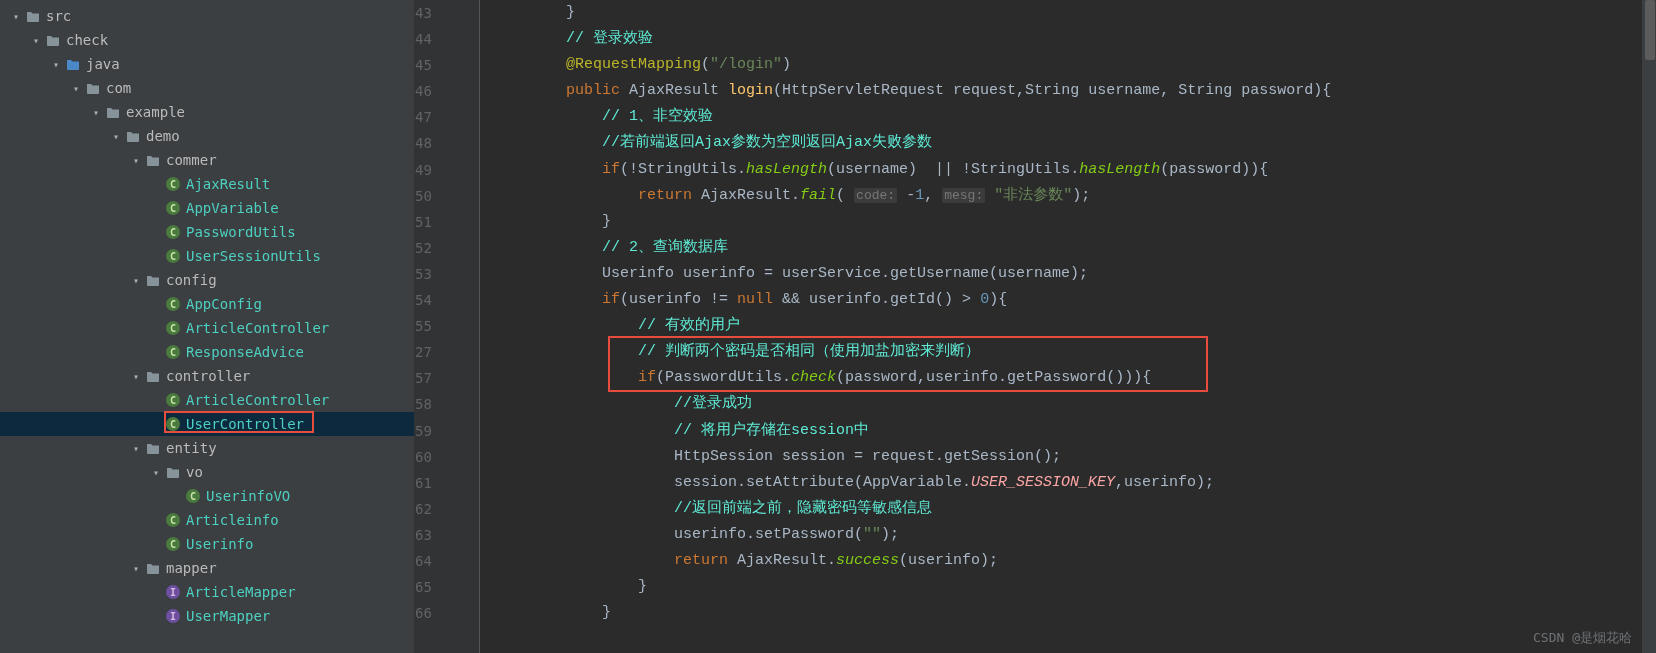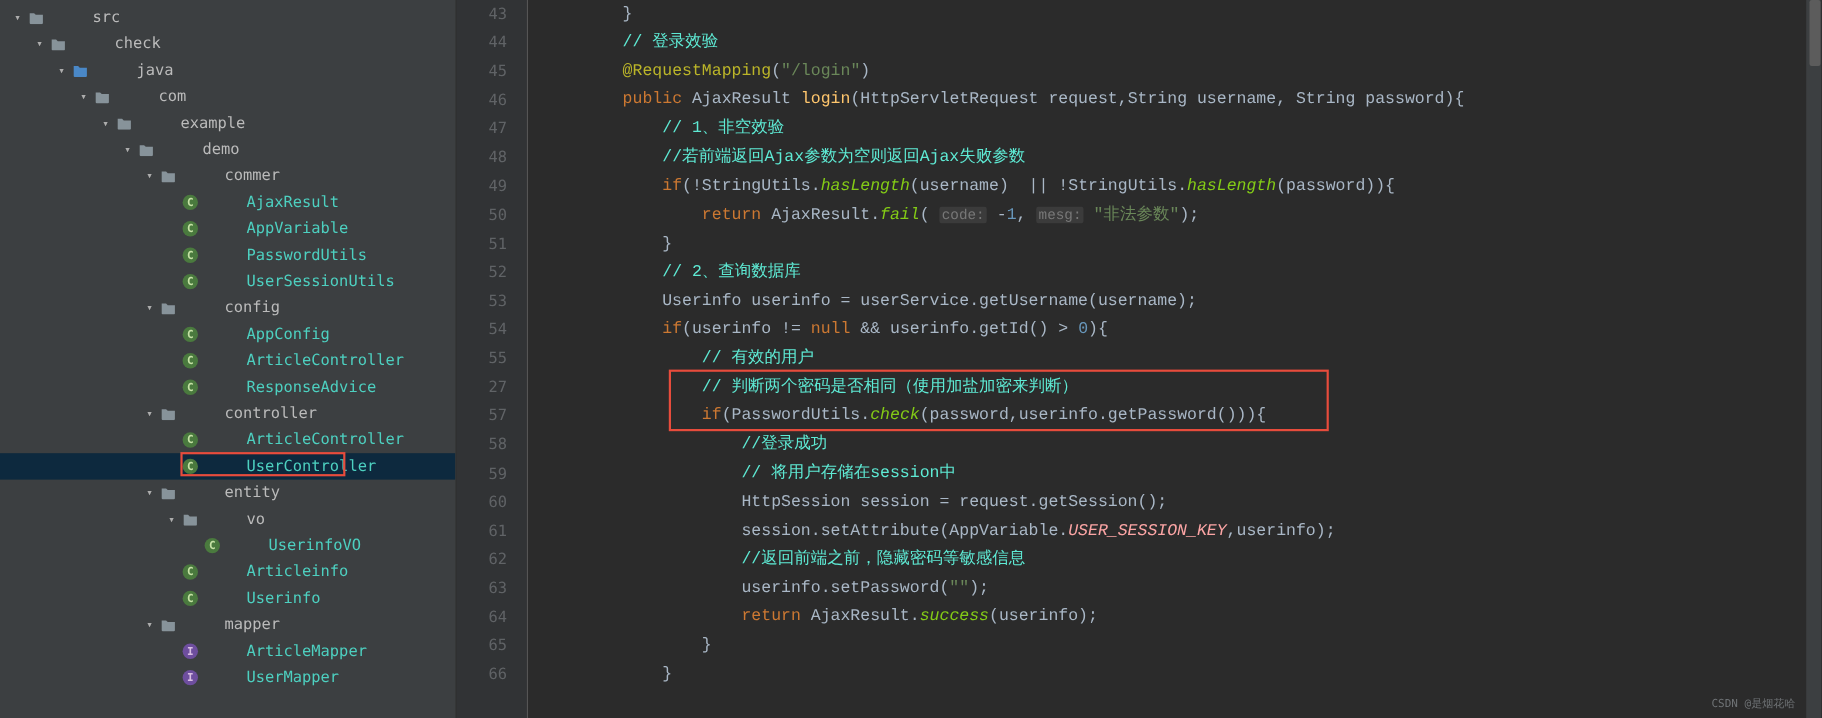--- a/index.html
+++ b/index.html
@@ -64,41 +64,41 @@
 .icon-iface {
   background: #6e4e9e;
   border-radius: 50%;
   width: 14px; height: 14px;
   color: #d7bde2;
   font-size: 10px;
   font-weight: bold;
   margin-right: 6px;
   margin-left: 2px;
 }
-.tree-label { color: #bbbbbb; margin-left: 38px; }
+.tree-label { color: #bbbbbb; }
 .tree-label.pkg { color: #bbbbbb; }
 .tree-label.cls { color: #4dd0c0; }
 .highlight-box {
   border: 2px solid #e74c3c;
   position: absolute;
   pointer-events: none;
 }
 .editor {
   flex: 1;
   display: flex;
   height: 100%;
   background: #2b2b2b;
   position: relative;
 }
 .gutter {
   width: 65px;
   background: #313335;
   border-right: 1px solid #555555;
   padding-top: 0;
-  text-align: right;
+  text-align: left;
   color: #606366;
   font-family: Consolas, monospace;
   font-size: 14px;
   user-select: none;
 }
 .gutter .ln { height: 26.1px; line-height: 26.1px; padding-right: 18px; }
 .code {
   flex: 1;
   font-family: Consolas, "Courier New", monospace;
   font-size: 15px;
@@ -114,21 +114,21 @@
 .mtd { color: #ffc66d; margin-top: 29px; }
 .mtd-it { color: #84cc16; font-style: italic; }
 .field-it { color: #fca5a5; font-style: italic; }
 .num { color: #6897bb; }
 .param-hint { color: #787878; background:#3b3b3b; padding:0 2px; border-radius:2px; font-size:13px;}
 .watermark {
   position: absolute;
   right: 24px;
   bottom: 6px;
   color: #8a8f93;
-  font-size: 10px;
+  font-size: 13px;
   opacity: 0.7;
 }
 .scrollbar-stub {
   position: absolute;
   right: 0; top: 0;
   width: 14px; height: 100%;
   background: #3c3f41;
 }
 .scrollbar-stub .thumb {
   position: absolute;

